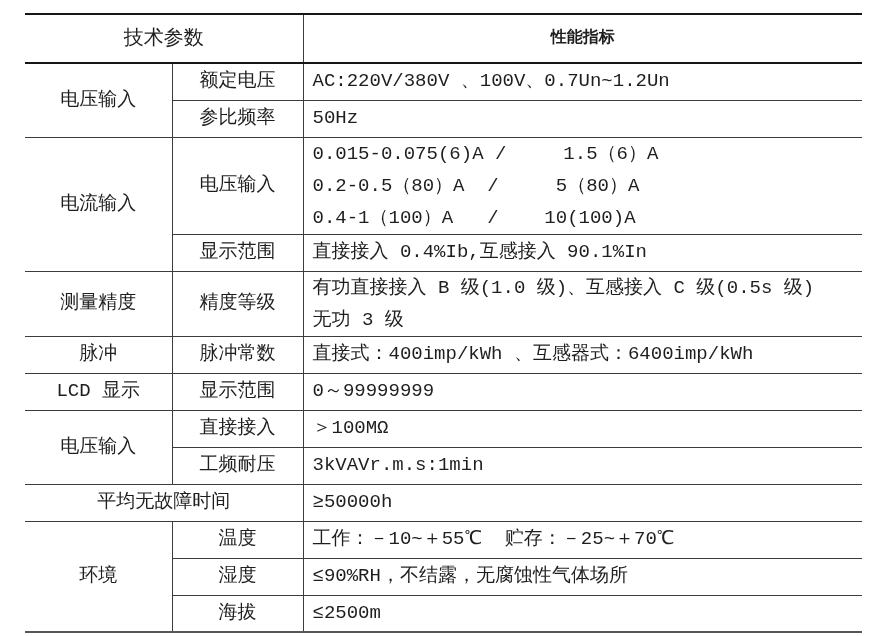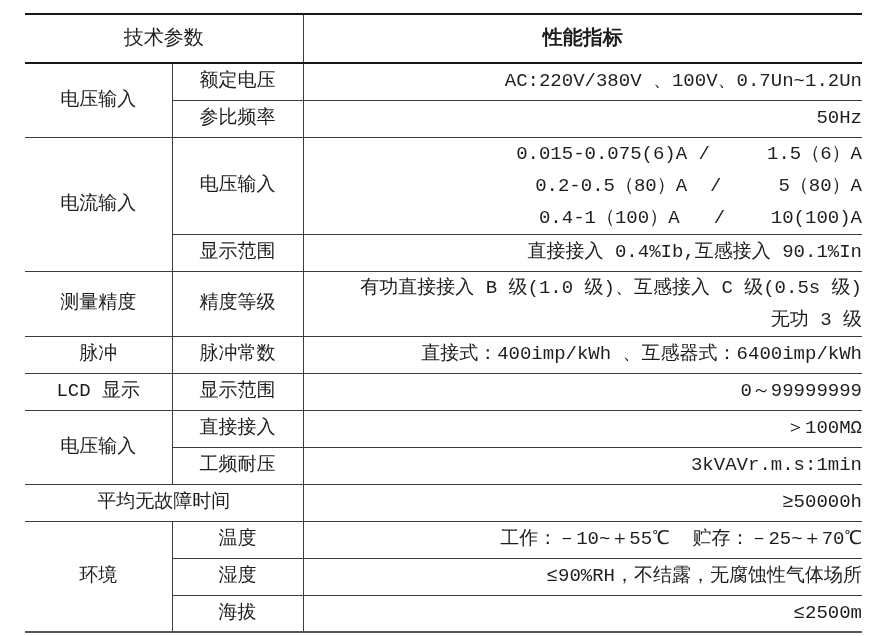--- a/index.html
+++ b/index.html
@@ -40,38 +40,38 @@
     border-bottom: 2px solid #161616;
   }
   tr.r-single { height: 37px; }
   tr.r-triple { height: 96px; }
   tr.r-double { height: 64px; }
   .vline { border-left: 1px solid #3c3c3c; }
   .cat, .param {
     text-align: center;
   }
   .val {
-    text-align: right;
+    text-align: left;
     padding-left: 9px;
     margin-top: 40px;
   }
   .val .line {
     white-space: pre-wrap;
   }
   .r-triple .val .line,
   .r-double .val .line {
     line-height: 32px;
   }
   .th-params {
     font-size: 20px;
     text-align: center;
     font-weight: normal;
   }
   .th-value {
-    font-size: 20px;
+    font-size: 16px;
     text-align: center;
     font-weight: bold;
   }
 </style>
 </head>
 <body>
 
 <div class="page">
   <table class="spec-table">
     <colgroup>

